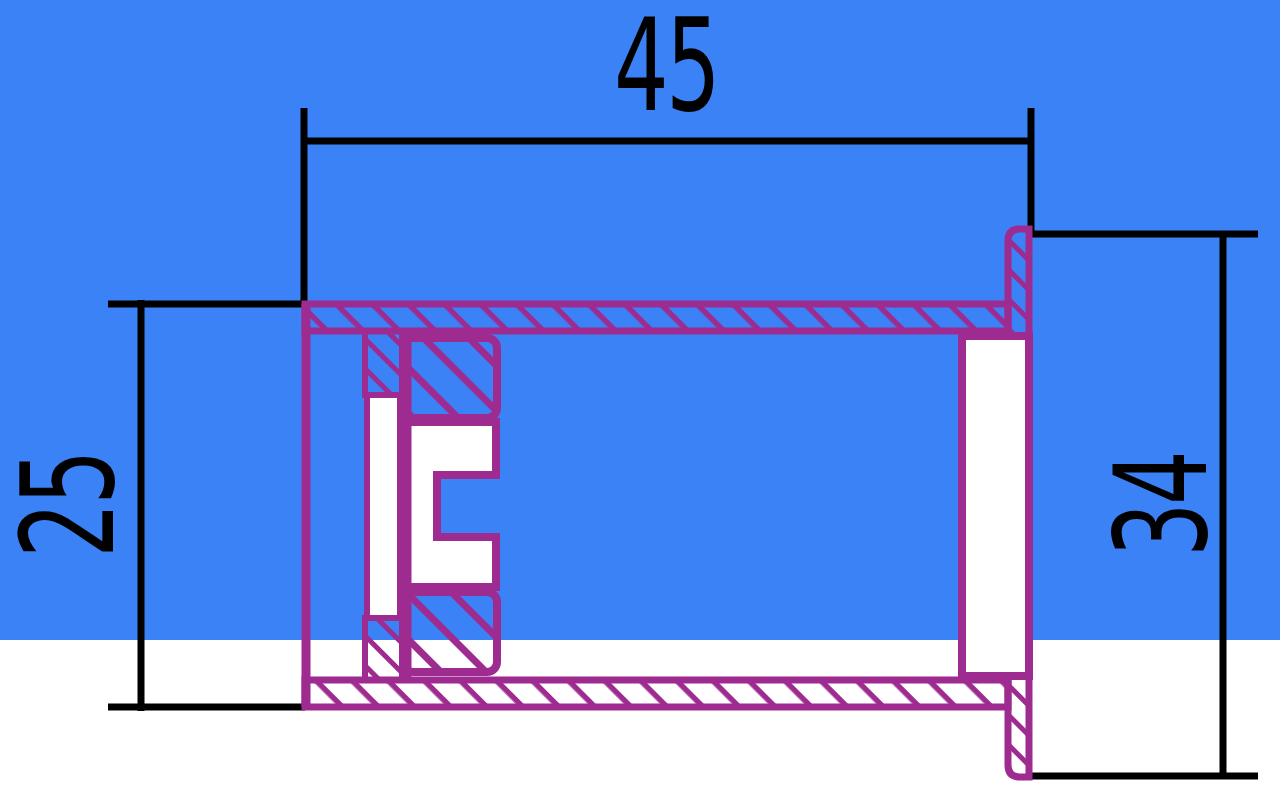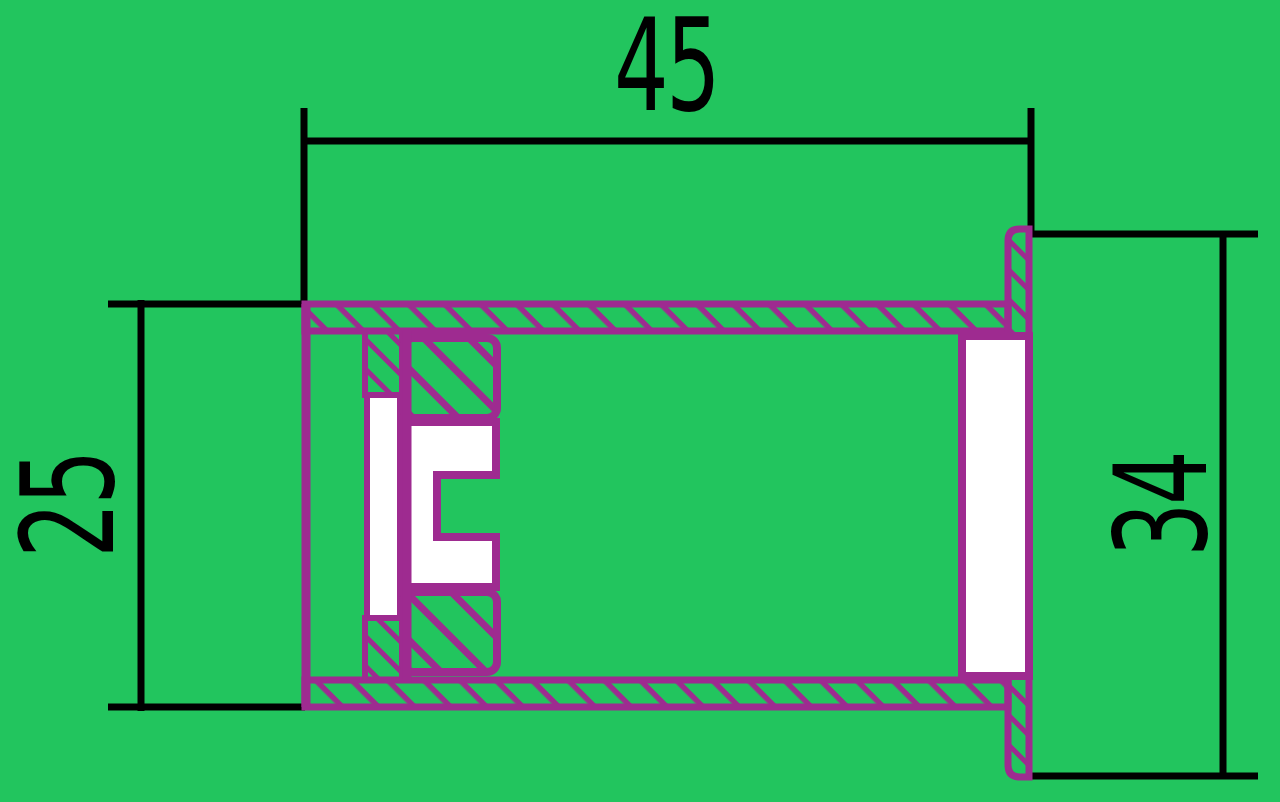--- a/index.html
+++ b/index.html
@@ -6,22 +6,22 @@
     margin: 0;
     padding: 0;
     background: #ffffff;
     width: 1280px;
     height: 802px;
     overflow: hidden;
   }
   .canvas {
     position: relative;
     width: 1280px;
-    height: 802px;
-    background: #22c55e;
+    height: 640px;
+    background: #3b82f6;
   }
   svg { display: block; }
   .blk {
     stroke: #000000;
     stroke-width: 7;
     fill: none;
     stroke-linecap: butt;
   }
   .mg  { stroke: #9E2B90; stroke-linejoin: miter; }
   .dim-text {

